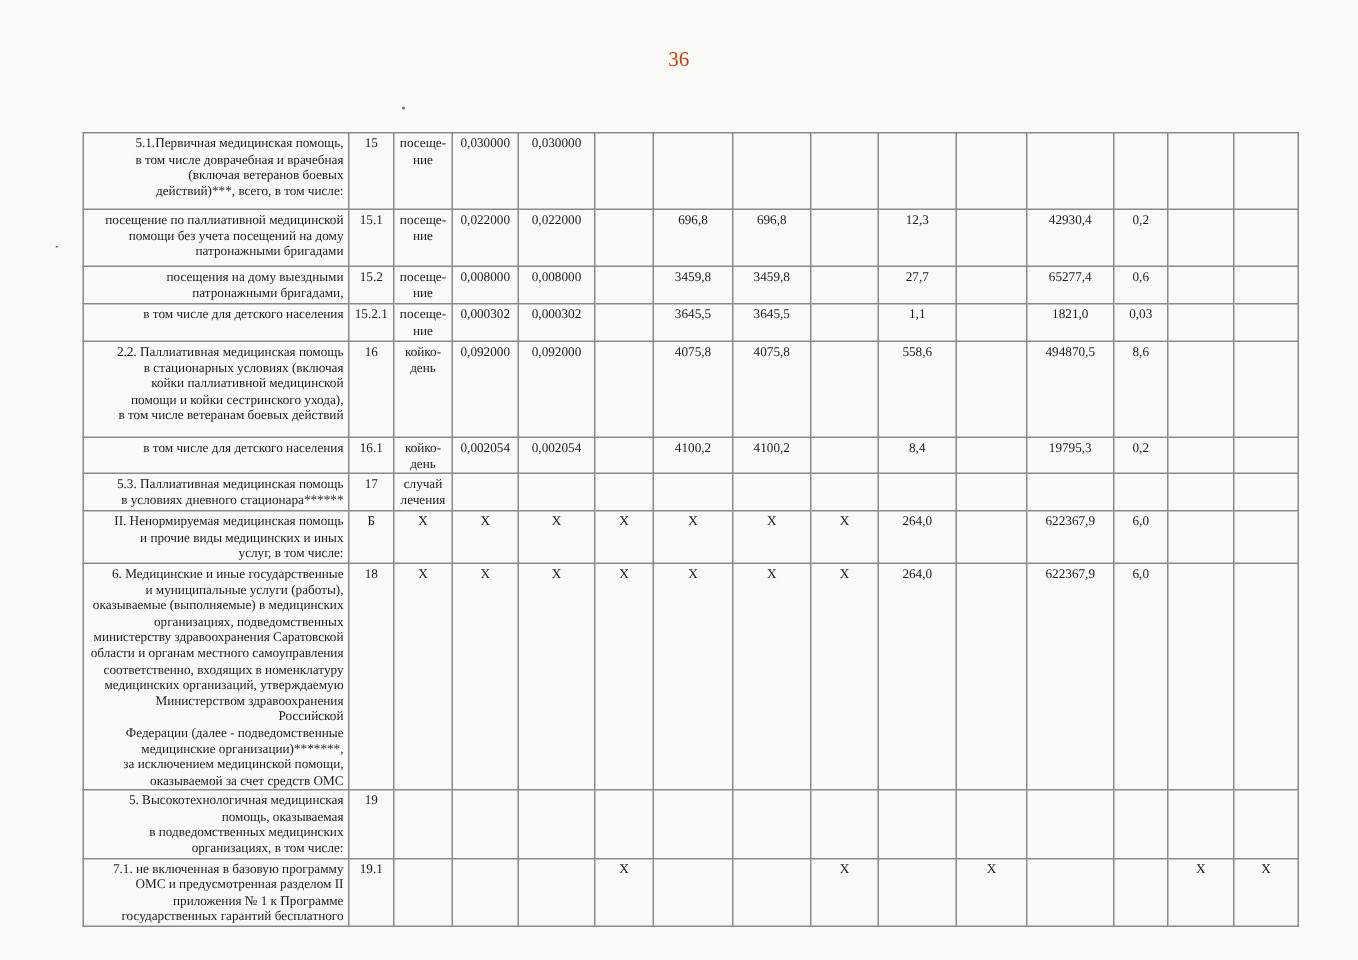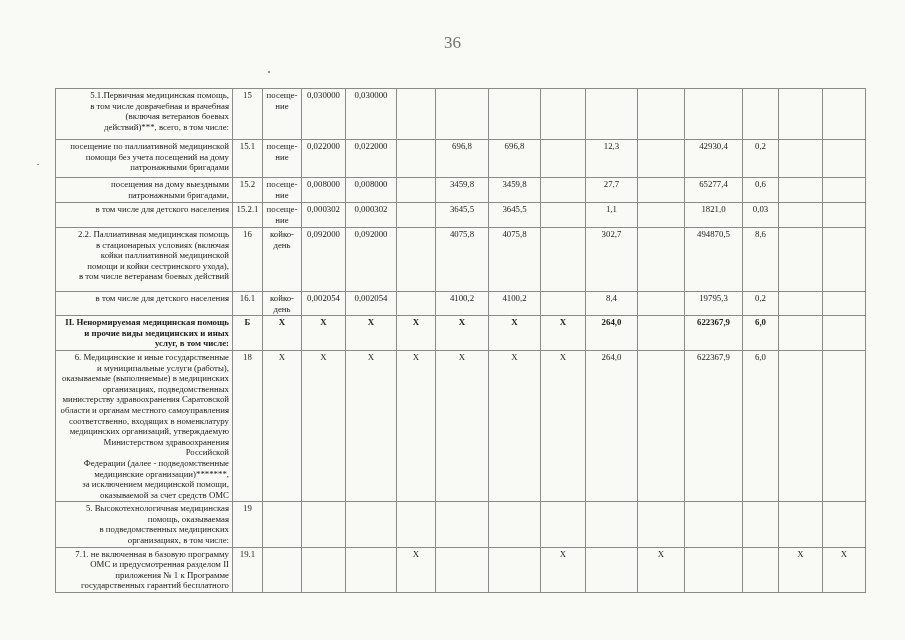--- a/index.html
+++ b/index.html
@@ -4,40 +4,40 @@
 <style>
   html,body{margin:0;padding:0;}
   body{
     width:905px;height:640px;position:relative;overflow:hidden;
     background:#f9f9f6;
     font-family:"Liberation Serif", serif;
     color:#1c1c1c;
   }
   .page-number{
     position:absolute;top:33px;left:0;right:0;
-    text-align:center;font-size:17px;color:#737373;
+    text-align:center;font-size:14px;color:#c2410c;
   }
   table.doc{
     position:absolute;left:55px;top:88px;width:810px;
     border-collapse:collapse;table-layout:fixed;
   }
   table.doc td{
     border:1px solid #8a8a8a;
     vertical-align:top;
     font-size:8.8px;line-height:10.6px;
     padding:1px 2px;
     text-align:center;
     white-space:pre-line;
     overflow:hidden;
   }
   table.doc td.name{
     text-align:right;
     padding:1px 3px;
   }
-  tr.bold td{font-weight:bold;}
+  tr.bold td{font-weight:normal;}
   .speck{position:absolute;background:#6f6f6f;border-radius:50%;}
   .speck.s1{left:268px;top:71px;width:2px;height:2px;}
   .speck.s2{left:37px;top:164px;width:2px;height:1px;}
 </style>
 </head>
 <body>
 
 <div class="page-number">36</div>
 <div class="speck s1"></div>
 <div class="speck s2"></div>
@@ -147,21 +147,21 @@
 в том числе ветеранам боевых действий</td>
       <td>16</td>
       <td>койко-
 день</td>
       <td>0,092000</td>
       <td>0,092000</td>
       <td></td>
       <td>4075,8</td>
       <td>4075,8</td>
       <td></td>
-      <td>302,7</td>
+      <td>558,6</td>
       <td></td>
       <td>494870,5</td>
       <td>8,6</td>
       <td></td>
       <td></td>
     </tr>
     <tr style="height:24px">
       <td class="name">в том числе для детского населения</td>
       <td>16.1</td>
       <td>койко-
@@ -169,20 +169,39 @@
       <td>0,002054</td>
       <td>0,002054</td>
       <td></td>
       <td>4100,2</td>
       <td>4100,2</td>
       <td></td>
       <td>8,4</td>
       <td></td>
       <td>19795,3</td>
       <td>0,2</td>
+      <td></td>
+      <td></td>
+    </tr>
+    <tr style="height:25px">
+      <td class="name">5.3. Паллиативная медицинская помощь
+в условиях дневного стационара******</td>
+      <td>17</td>
+      <td>случай
+лечения</td>
+      <td></td>
+      <td></td>
+      <td></td>
+      <td></td>
+      <td></td>
+      <td></td>
+      <td></td>
+      <td></td>
+      <td></td>
+      <td></td>
       <td></td>
       <td></td>
     </tr>
     <tr class="bold" style="height:31px">
       <td class="name">II. Ненормируемая медицинская помощь
 и прочие виды медицинских и иных
 услуг, в том числе:</td>
       <td>Б</td>
       <td>X</td>
       <td>X</td>

